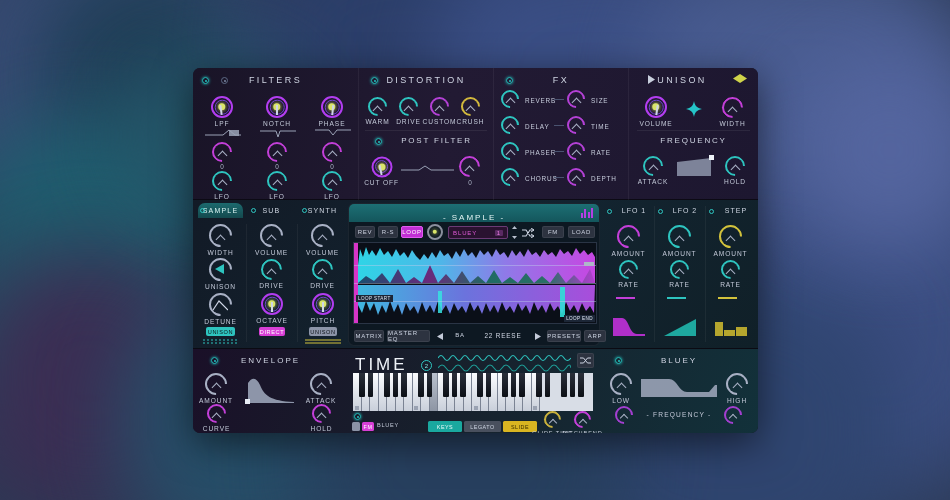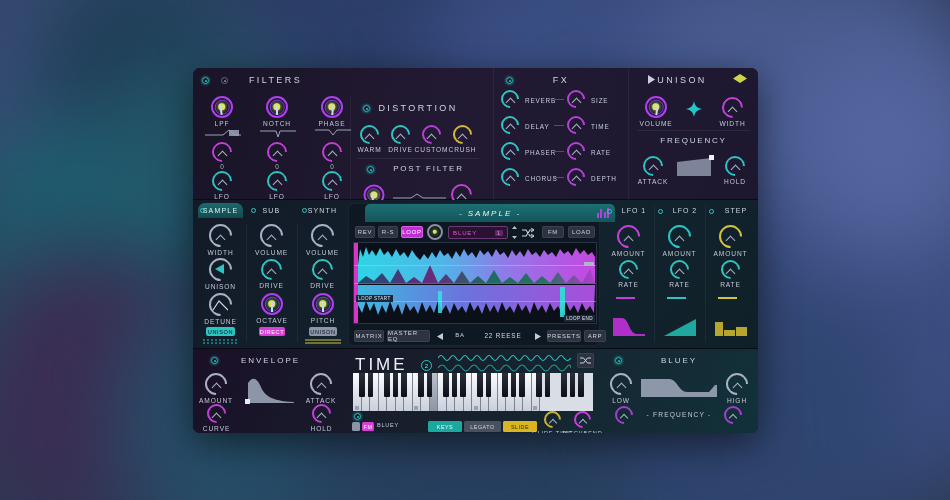--- a/index.html
+++ b/index.html
@@ -132,25 +132,25 @@
     display:flex; align-items:center; justify-content:center;
   }
 
   
   #sample-panel {
     position:absolute; left:155px; top:3px; width:252px; height:143px;
     background:#0d1822; border-radius:6px;
     border:1px solid rgba(255,255,255,.06);
   }
   #sample-head {
-    position:absolute; left:16px; top:0; width:100%; height:18px;
+    position:absolute; left:0; top:0; width:100%; height:18px;
     background:linear-gradient(180deg,#1d6f74,#14565c);
     border-radius:5px 5px 0 0;
-    display:flex; align-items:center; justify-content:center;
-    font-size:8px; letter-spacing:2px; color:#e3f6f4;font-style:italic;
+    display:flex; align-items:flex-end; justify-content:center;
+    font-size:8px; letter-spacing:2px; color:#e3f6f4;
   }
   .barsicon { position:absolute; right:6px; top:4px; display:flex; gap:1.4px; align-items:flex-end;}
   .barsicon i { display:block; width:2px; background:#b53fe4; }
 
   .minibtn {
     position:absolute; height:12px; border-radius:2px;
     background:#2d3340; color:#c9cfdd;
     font-size:6px; letter-spacing:.7px;
     display:flex; align-items:center; justify-content:center;
     border:1px solid rgba(255,255,255,.07);
@@ -300,21 +300,21 @@
         <div class="v-chev"></div>
       </div>
       <div class="valnum" style="left:139px;top:95px;">0</div>
       <div class="knob" style="left:129px;top:103px;width:20px;height:20px;">
         <div class="ring" style="border-color:#2ec4bf;border-bottom-color:transparent;"></div>
         <div class="v-chev"></div>
         <div class="lbl">LFO</div>
       </div>
     </div>
 
-    <div class="tsec" style="left:157px;width:135px;margin-top:28px;">
+    <div class="tsec" style="left:165px;width:135px;">
       <div class="pwr on" style="left:12px;"></div>
       <div class="sec-title">DISTORTION</div>
 
       <div class="knob" style="left:9px;top:29px;width:19px;height:19px;">
         <div class="ring" style="border-color:#2ec4bf;border-bottom-color:transparent;"></div>
         <div class="v-chev"></div>
         <div class="lbl">WARM</div>
       </div>
       <div class="knob" style="left:40px;top:29px;width:19px;height:19px;">
         <div class="ring" style="border-color:#2ec4bf;border-bottom-color:transparent;"></div>

